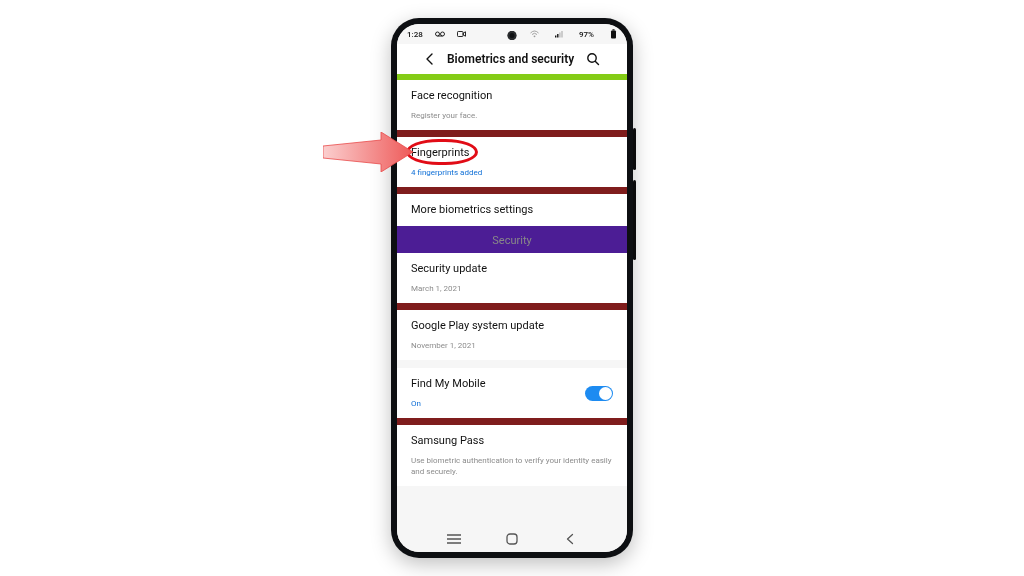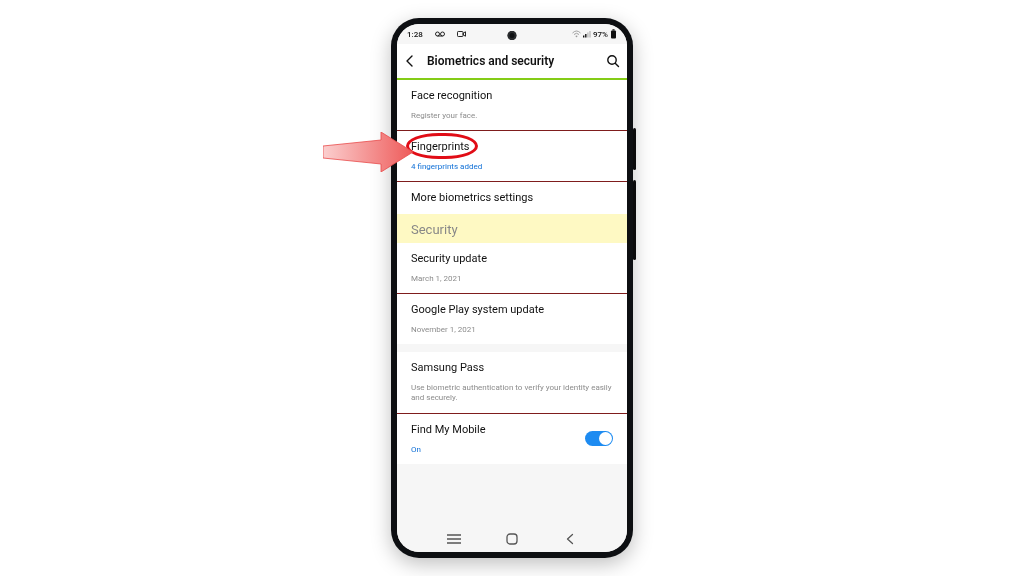--- a/index.html
+++ b/index.html
@@ -58,57 +58,58 @@
       display: flex;
       align-items: center;
       justify-content: space-between;
       padding: 0 10px;
       font-size: 8px;
       color: #111;
       background: #f6f6f6;
       font-weight: 500;
     }
     .status-left { display: flex; align-items: center; gap: 12px; }
-    .status-right { display: flex; align-items: center; gap: 2px; }
+    .status-right { display: flex; align-items: center; gap: 16px; }
     .sb-icon { display: inline-flex; }
     .header {
       background: #fff;
       height: 36px;
       display: flex;
       align-items: center;
-      padding: 0 6px;
+      padding: 0 26px;
       gap: 10px;
-      border-bottom: 2px solid #84cc16;
+      border-bottom: 6px solid #84cc16;
       justify-content: space-between;
     }
     .back-btn { width: 14px; height: 14px; display: flex; align-items: center; justify-content: center; }
     .header-title {
       flex: 1;
       font-size: 12px;
       font-weight: 600;
       color: #111;
     }
     .search-btn { width: 16px; height: 16px; display: flex; align-items: center; justify-content: center; }
     .content {
       flex: 1;
       overflow: hidden;
       background: #f6f6f6;
     }
     .group {
       background: #fff;
     }
     .section-label {
-      font-size: 13px;
+      font-size: 11px;
       color: #888;
       padding: 8px 14px 6px;
-      background: #fef9c3;
+      background: #4c1d95;
+      text-align: center;
     }
     .item {
       padding: 9px 14px;
-      border-bottom: 1px solid #7f1d1d;
+      border-bottom: 7px solid #7f1d1d;
       background: #fff;
       display: flex;
       align-items: center;
       position: relative;
     }
     .item:last-child { border-bottom: none; align-items: center; }
     .item-text { flex: 1; }
     .item-title {
       font-size: 11px;
       color: #111;
@@ -276,30 +277,30 @@
             <div class="item-sub">November 1, 2021</div>
           </div>
         </div>
       </div>
 
       <div class="spacer"></div>
 
       <div class="group">
         <div class="item">
           <div class="item-text">
+            <div class="item-title">Find My Mobile</div>
+            <div class="item-sub blue">On</div>
+          </div>
+          <div class="toggle"></div>
+        </div>
+        <div class="item">
+          <div class="item-text">
             <div class="item-title">Samsung Pass</div>
             <div class="item-sub">Use biometric authentication to verify your identity easily and securely.</div>
           </div>
-        </div>
-        <div class="item">
-          <div class="item-text">
-            <div class="item-title">Find My Mobile</div>
-            <div class="item-sub blue">On</div>
-          </div>
-          <div class="toggle"></div>
         </div>
       </div>
     </div>
 
     <div class="nav-bar">
       <div class="nav-btn">
         <svg width="16" height="12" viewBox="0 0 16 12">
             <line x1="1" y1="2" x2="15" y2="2" stroke="#555" stroke-width="1.3"></line>
             <line x1="1" y1="6" x2="15" y2="6" stroke="#555" stroke-width="1.3"></line>
             <line x1="1" y1="10" x2="15" y2="10" stroke="#555" stroke-width="1.3"></line>

